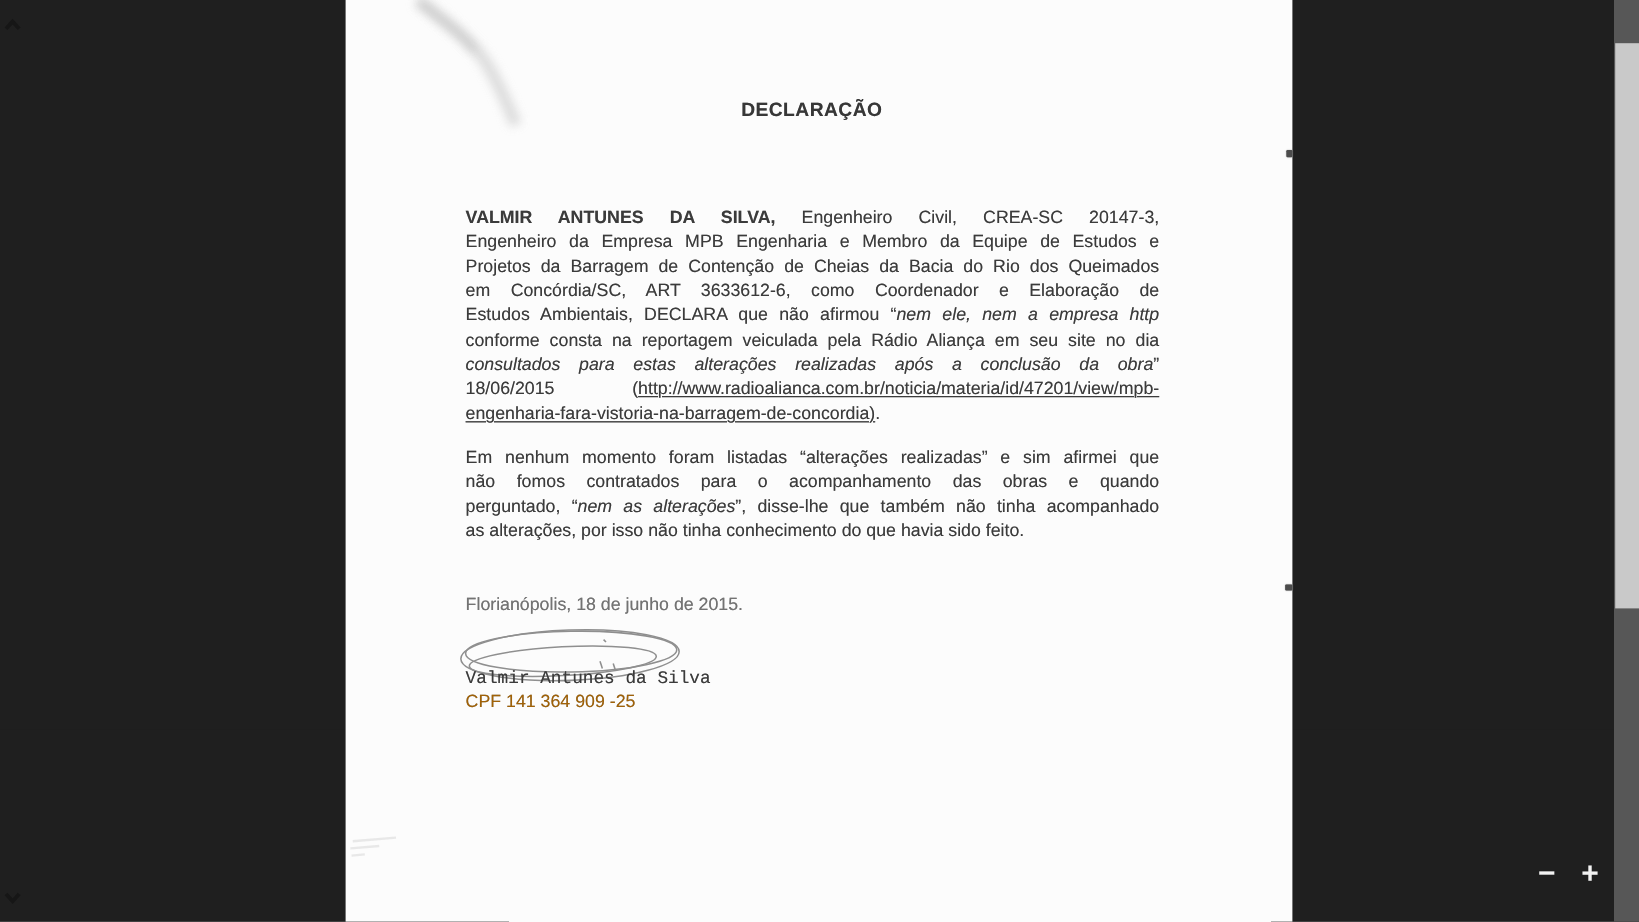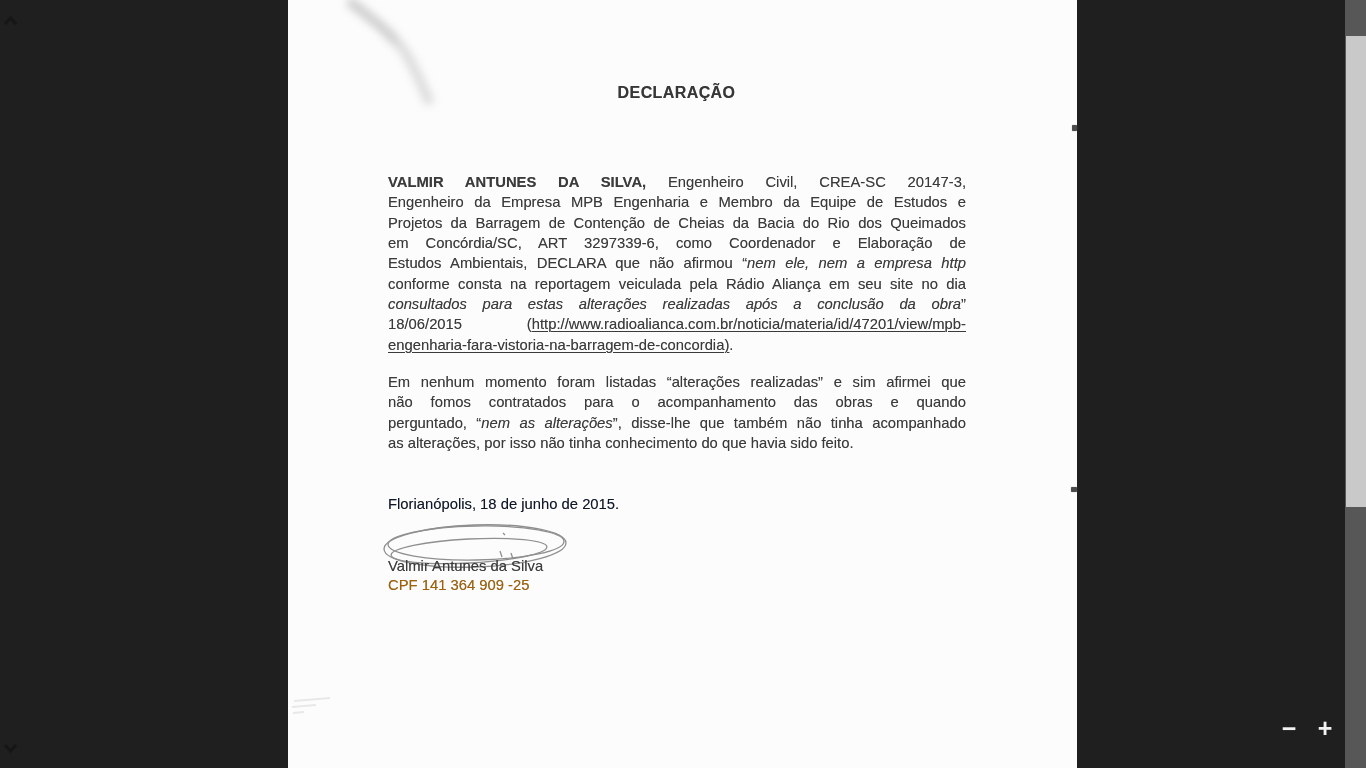--- a/index.html
+++ b/index.html
@@ -19,24 +19,24 @@
              text-shadow:0 0 .4px rgba(60,60,60,.5);}
   .tline{display:block;line-height:20.35px;height:20.35px;overflow:visible;}
   .tline.just{text-align:justify;text-align-last:justify;}
   .tline.last{text-align:left;text-align-last:left;}
   .b{font-weight:bold;}
   .i{font-style:italic;}
   .u{text-decoration:underline;text-underline-offset:2px;text-decoration-thickness:1px;}
 
   #para1{top:172px;}
   #para2{top:372px;}
-  .date-line{position:absolute;left:100px;top:496px;font-size:14.8px;color:#0f172a;
+  .date-line{position:absolute;left:100px;top:496px;font-size:14.8px;color:#737373;
              text-shadow:0 0 .4px rgba(60,60,60,.5);}
   .sig-name{position:absolute;left:100px;top:558px;font-size:14.8px;color:#3b3b3b;
-            text-shadow:0 0 .4px rgba(60,60,60,.5);}
+            text-shadow:0 0 .4px rgba(60,60,60,.5);font-family:Liberation Mono, monospace;}
   .sig-cpf{position:absolute;left:100px;top:577px;font-size:14.8px;color:#a16207;
            text-shadow:0 0 .4px rgba(60,60,60,.5);}
 
   .sig-svg{position:absolute;left:92px;top:515px;}
 
   .smudge-svg{position:absolute;left:30px;top:0px;}
   .corner-art{position:absolute;left:2px;top:695px;}
 
   .edge-mark{position:absolute;background:#4c4c4c;border-radius:1px;}
   .edge-mark.m1{left:784px;top:125px;width:5px;height:6px;box-shadow:0 0 1px #7a7a7a;}
@@ -80,21 +80,21 @@
 
     <div class="edge-mark m1"></div>
     <div class="edge-mark m2"></div>
 
     <div class="doc-title">DECLARAÇÃO</div>
 
     <div id="para1" class="textblock">
         <div class="tline just"><span class="b">VALMIR ANTUNES DA SILVA,</span><span> Engenheiro Civil, CREA-SC 20147-3,</span></div>
         <div class="tline just"><span>Engenheiro da Empresa MPB Engenharia e Membro da Equipe de Estudos e</span></div>
         <div class="tline just"><span>Projetos da Barragem de Contenção de Cheias da Bacia do Rio dos Queimados</span></div>
-        <div class="tline just"><span>em Concórdia/SC, ART 3297339-6, como Coordenador e Elaboração de</span></div>
+        <div class="tline just"><span>em Concórdia/SC, ART 3633612-6, como Coordenador e Elaboração de</span></div>
         <div class="tline just"><span>Estudos Ambientais, DECLARA que não afirmou “</span><span class="i">nem ele, nem a empresa http</span></div>
         <div class="tline just"><span>conforme consta na reportagem veiculada pela Rádio Aliança em seu site no dia</span></div>
         <div class="tline just"><span class="i">consultados para estas alterações realizadas após a conclusão da obra</span><span>”</span></div>
         <div class="tline just"><span>18/06/2015 (</span><span class="u">http://www.radioalianca.com.br/noticia/materia/id/47201/view/mpb-</span></div>
         <div class="tline last"><span class="u">engenharia-fara-vistoria-na-barragem-de-concordia)</span><span>.</span></div>
       </div>
 
     <div id="para2" class="textblock">
         <div class="tline just"><span>Em nenhum momento foram listadas “alterações realizadas” e sim afirmei que</span></div>
         <div class="tline just"><span>não fomos contratados para o acompanhamento das obras e quando</span></div>

